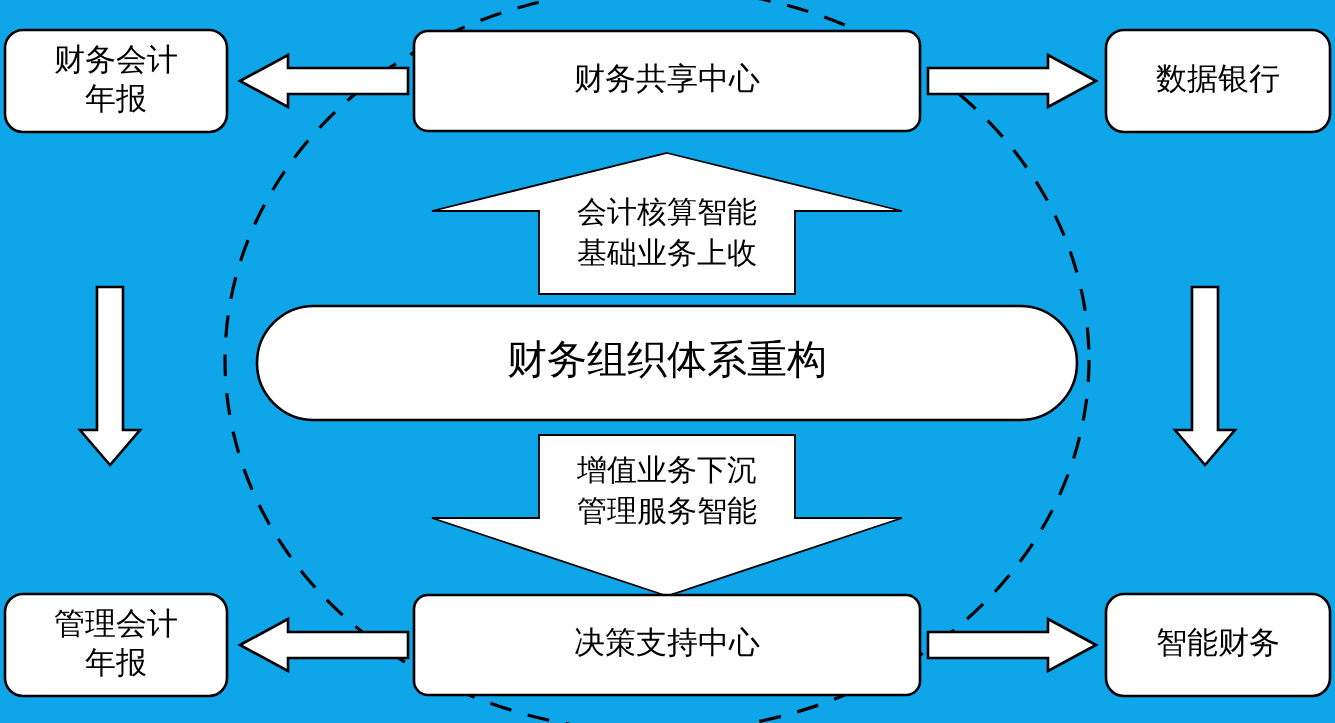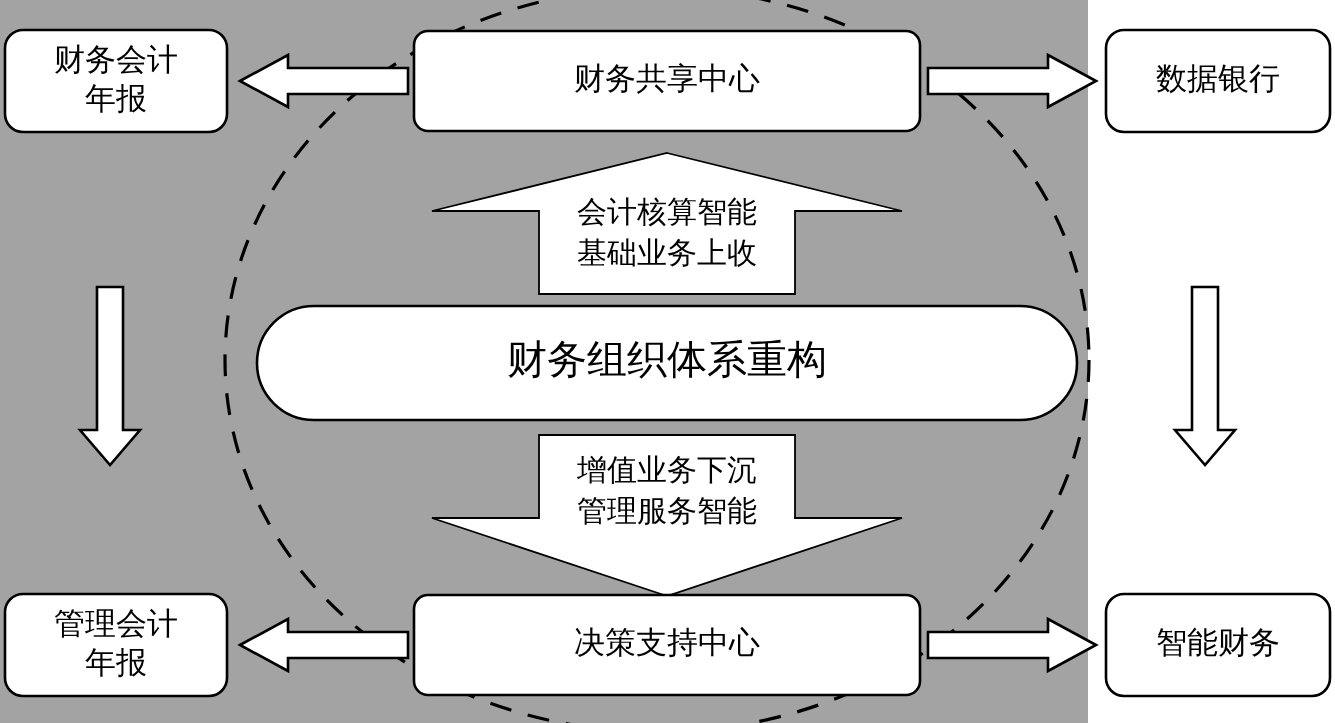--- a/index.html
+++ b/index.html
@@ -8,23 +8,23 @@
     background: #ffffff;
   }
   body {
     width: 1335px;
     height: 723px;
     overflow: hidden;
     font-family: "Liberation Serif", "DejaVu Serif", serif;
   }
   #diagram-root {
     position: relative;
-    width: 1088px;
+    width: 1335px;
     height: 723px;
-    background: #a3a3a3;
+    background: #0ea5e9;
   }
   svg#diagram-svg {
     position: absolute;
     top: 0;
     left: 0;
     width: 1335px;
     height: 723px;
     display: block;
   }
   .shape-outline {

